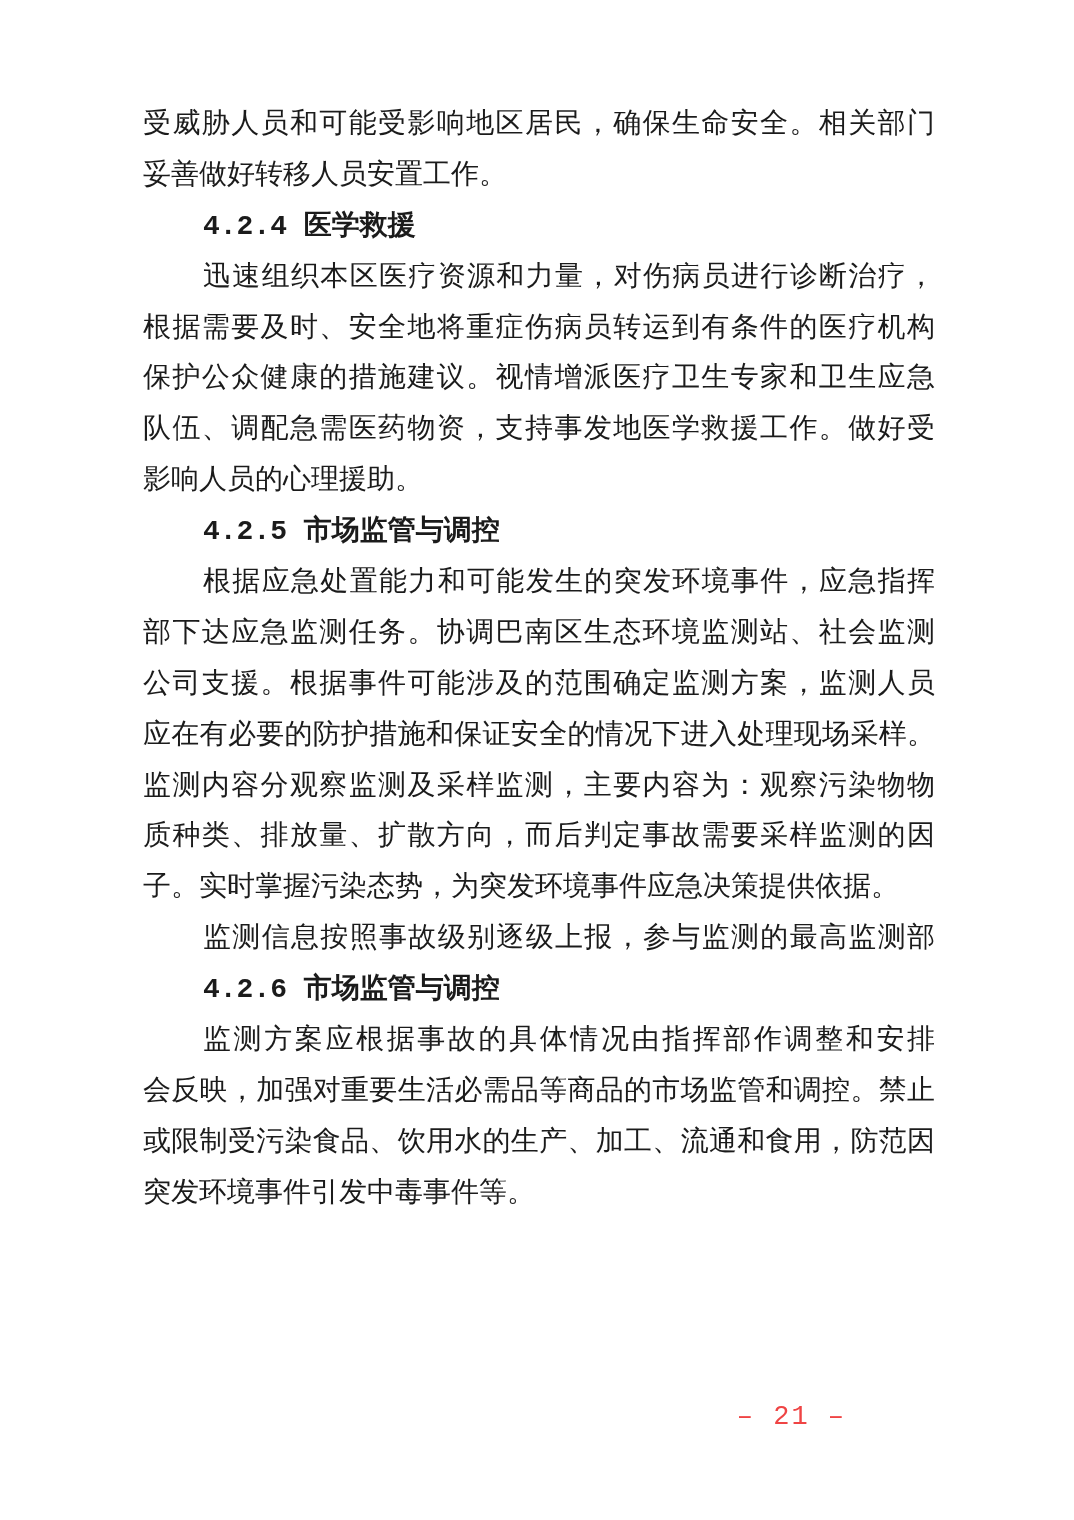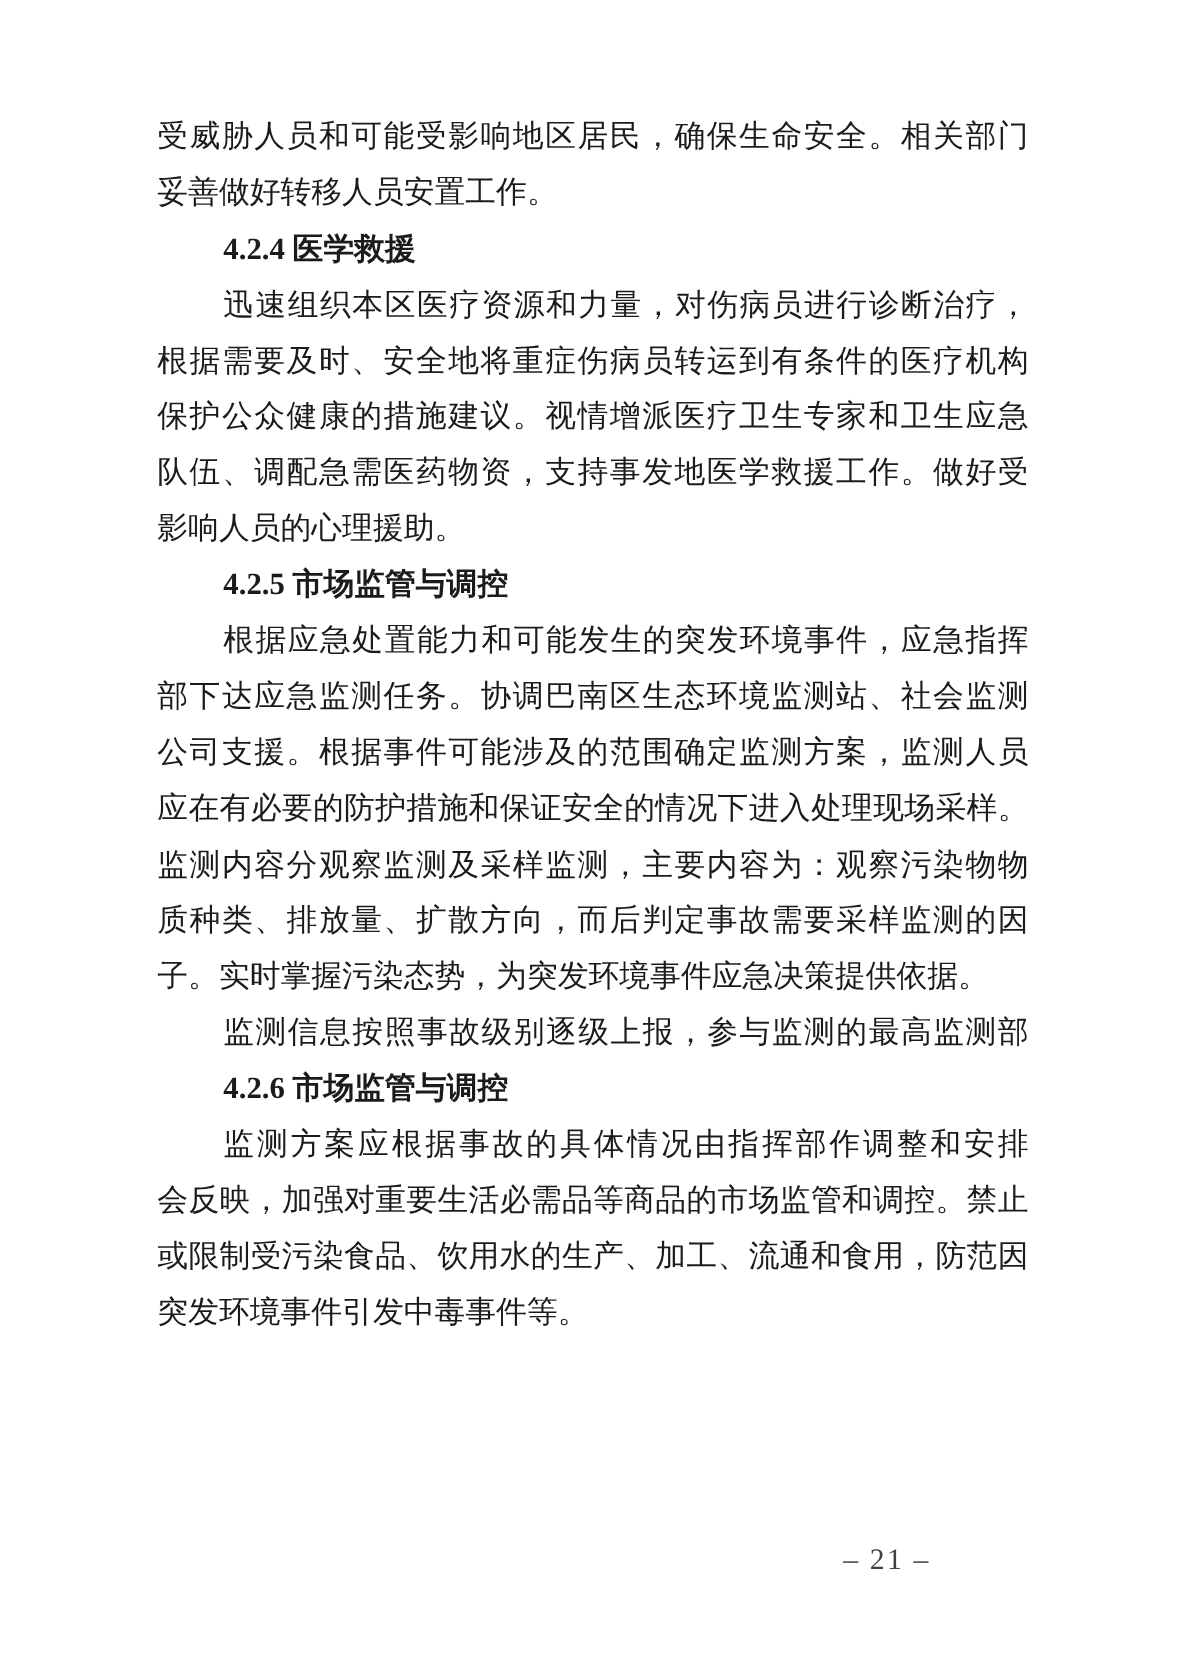--- a/index.html
+++ b/index.html
@@ -6,21 +6,21 @@
     margin: 0;
     padding: 0;
     background: #ffffff;
   }
   .page {
     position: relative;
     width: 980px;
     height: 1520px;
     background: #ffffff;
     color: #1b1b1b;
-    font-family: Liberation Serif, serif;
+    font-family: Liberation Mono, monospace;
     overflow: hidden;
   }
   .content {
     position: absolute;
     left: 143px;
     top: 100px;
     width: 792px;
   }
   .line {
     font-size: 28px;
@@ -40,21 +40,21 @@
   .line.heading {
     font-weight: bold;
     white-space: nowrap;
   }
   .footer {
     position: absolute;
     right: 134px;
     top: 1402px;
     font-size: 27px;
     letter-spacing: 2px;
-    color: #404040;
+    color: #ef4444;
   }
 </style>
 </head>
 <body>
 
 <div class="page">
   <div class="content" id="document-body">
       <div class="line justify">受威胁人员和可能受影响地区居民，确保生命安全。相关部门</div>
       <div class="line">妥善做好转移人员安置工作。</div>
       <div class="line heading indent">4.2.4 医学救援</div>

